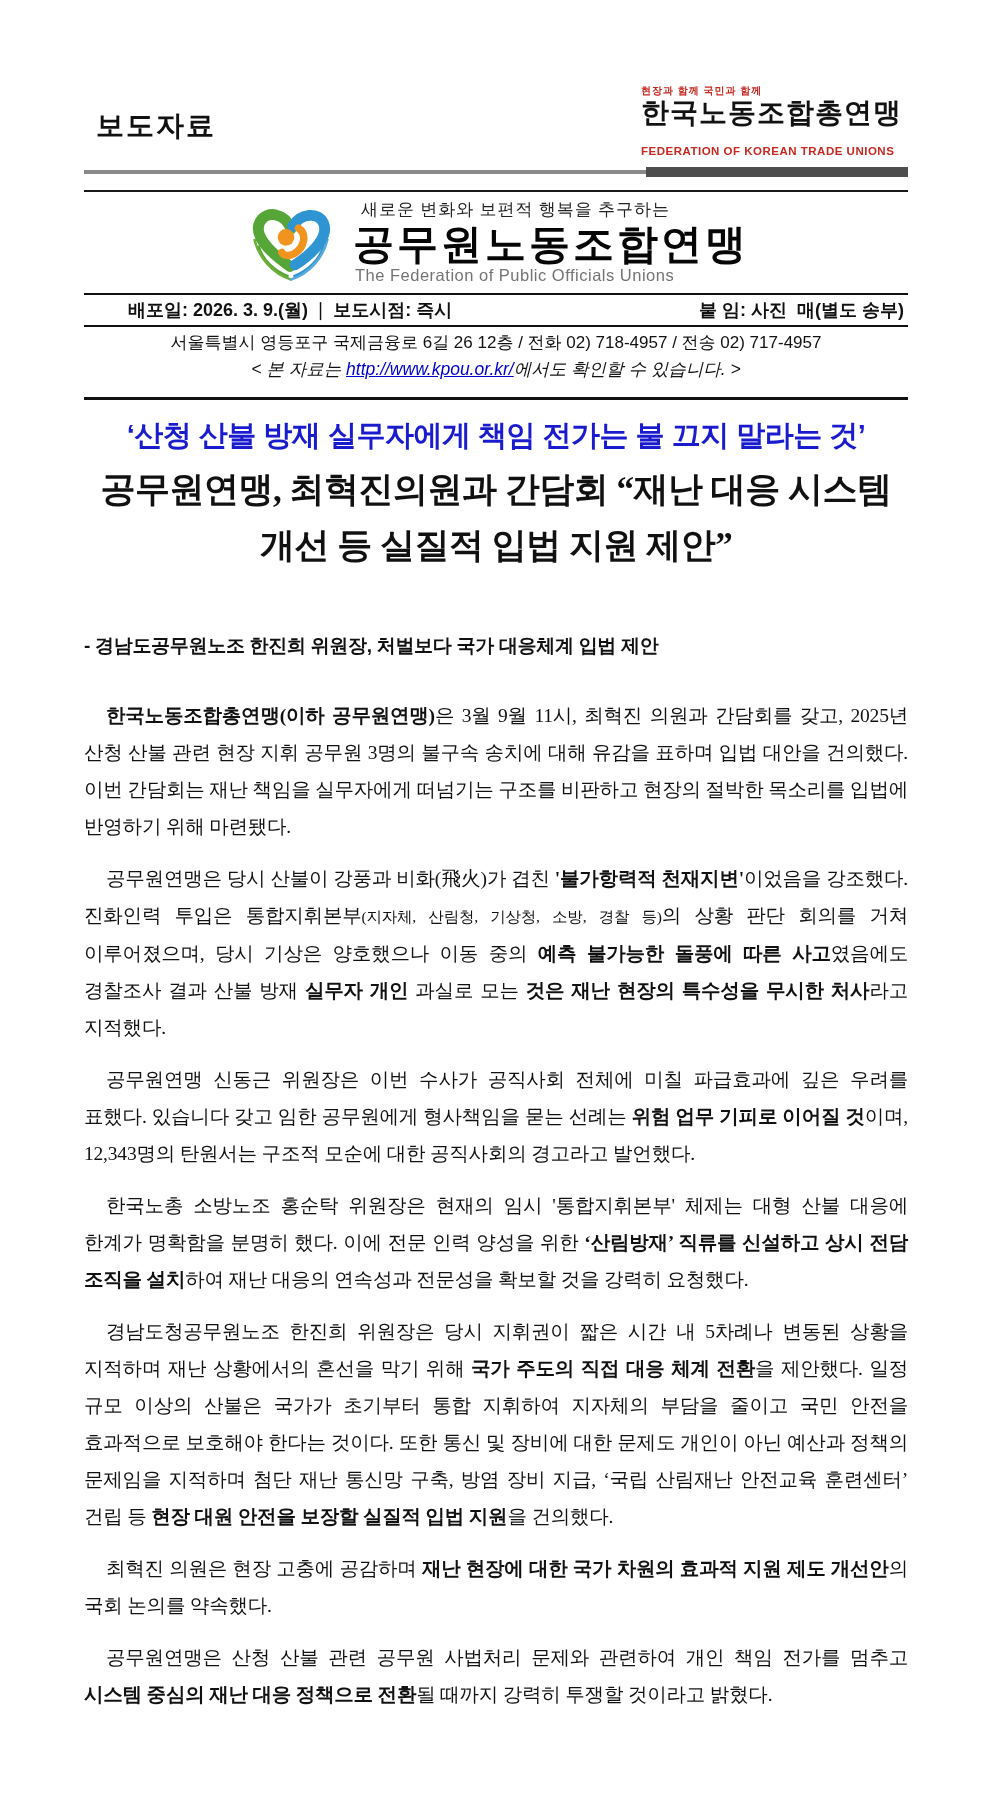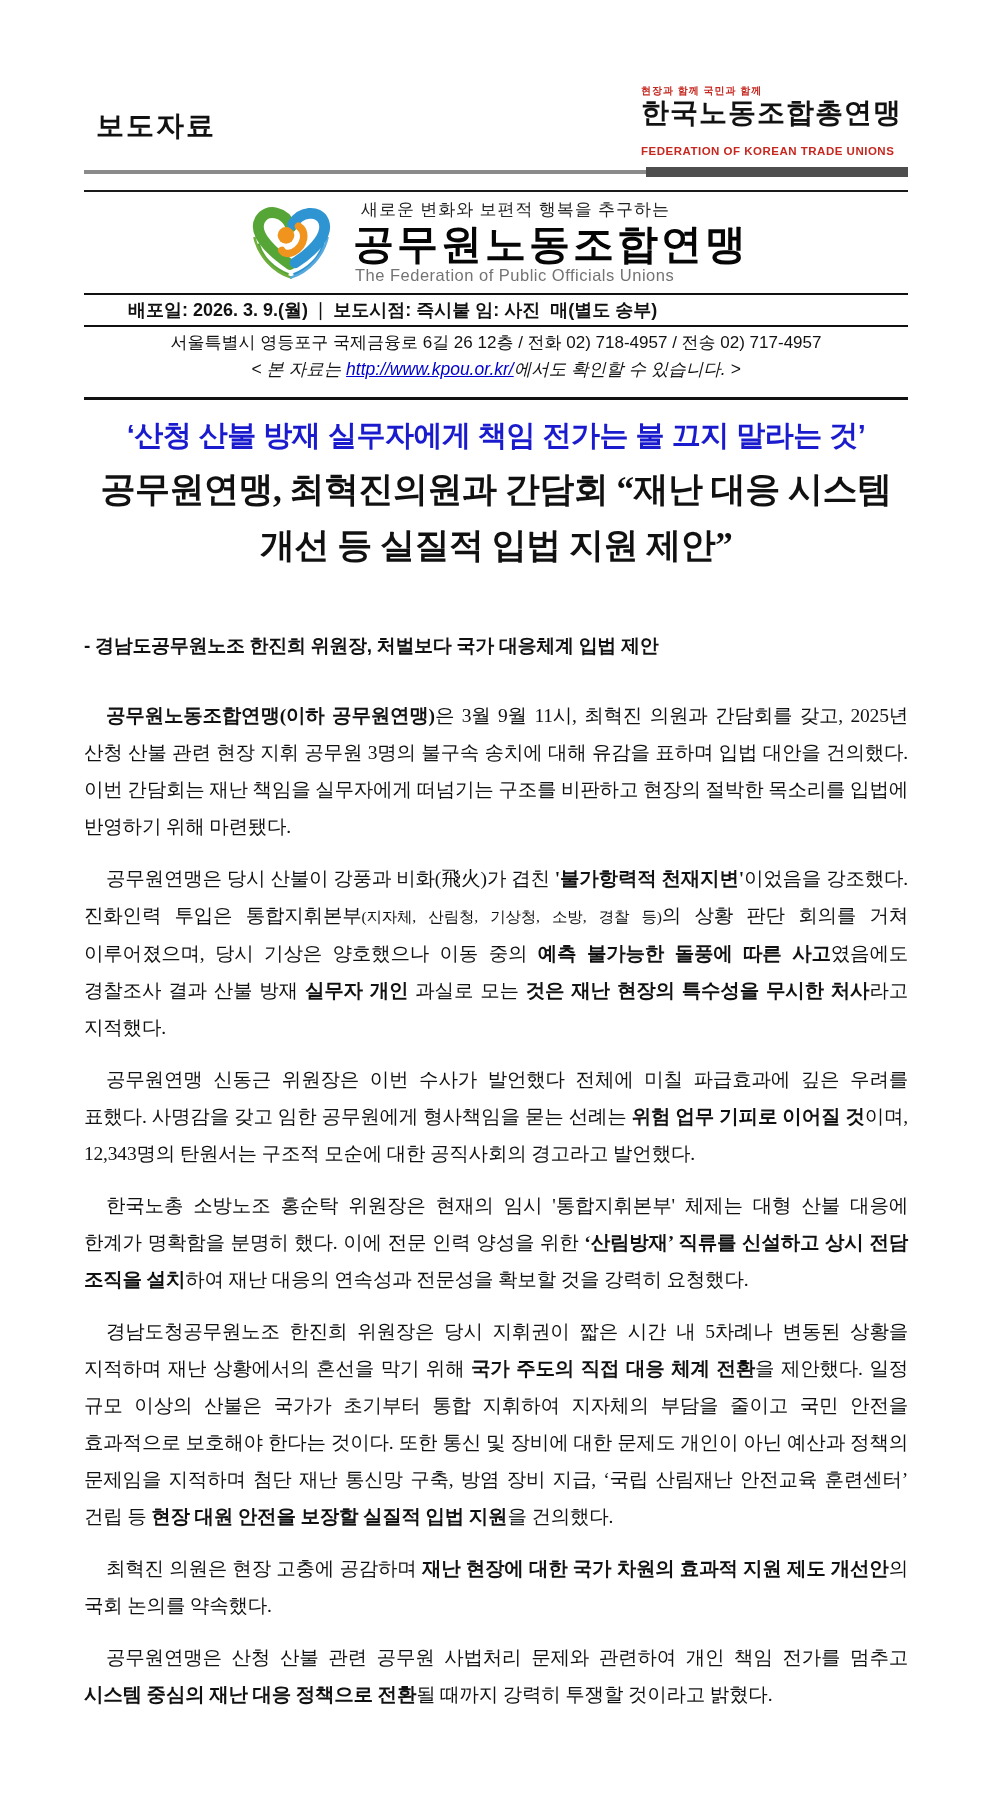--- a/index.html
+++ b/index.html
@@ -19,30 +19,30 @@
   .fktu{ text-align:left;}
   .fktu-slogan{font-size:10px;font-weight:bold;color:#c62820;letter-spacing:1px;margin-bottom:1px;}
   .fktu-name{font-size:28px;font-weight:bold;color:#121212;letter-spacing:1px;line-height:28px;}
   .fktu-en{font-size:11.5px;font-weight:bold;color:#c62820;letter-spacing:0.5px;margin-top:18px;}
   .rule-gray{display:flex;height:10px;align-items:flex-start;}
   .rule-gray .left{flex:1;height:4px;background:#8a8a8a;margin-top:3px;}
   .rule-gray .right{width:262px;height:10px;background:#4e4e4e;}
   .rule-thin-black{height:2px;background:#1a1a1a;margin-top:13px;}
 
   
-  .org-block{display:flex;justify-content:center;align-items:flex-start;padding:6px 0 4px 0;}
+  .org-block{display:flex;justify-content:center;align-items:center;padding:6px 0 4px 0;}
   .org-logo{width:96px;height:80px;margin-right:14px;margin-top:4px;}
   .org-text{text-align:left;}
   .org-slogan{font-size:17px;color:#222;letter-spacing:1px;margin-bottom:2px;padding-left:8px;}
   .org-name{font-size:41px;font-weight:bold;letter-spacing:3px;line-height:42px;color:#060606;}
   .org-en{font-size:16.5px;color:#737373;letter-spacing:0.5px;margin-top:1px;padding-left:2px;}
 
   
   .info-table{border-top:2px solid #111;border-bottom:3px solid #111;margin-top:4px;}
-  .info-row1{display:flex;justify-content:flex-start;align-items:center;
+  .info-row1{display:flex;justify-content:space-between;align-items:center;
              border-bottom:2px solid #111;padding:3px 4px 3px 44px;height:24px;}
   .info-row1 .cell{font-size:18px;font-weight:bold;white-space:pre;}
   .info-address{text-align:center;font-size:17px;padding-top:4px;height:24px;}
   .info-notice{text-align:center;font-size:17.5px;font-style:italic;padding:2px 0 16px 0;}
   .info-notice .url{color:#0000cc;text-decoration:underline;cursor:pointer;}
 
   
   .headline-blue{font-family:"Liberation Sans","DejaVu Sans",sans-serif;
                  font-size:29px;font-weight:bold;color:#1b1bce;text-align:center;
                  margin-top:16px;letter-spacing:-0.5px;}
@@ -112,22 +112,22 @@
   <div class="headline-black">
     <div>공무원연맹, 최혁진의원과 간담회 “재난 대응 시스템</div>
     <div>개선 등 실질적 입법 지원 제안”</div>
   </div>
 
   <div class="subpoints">
     <div class="subpoint">- 경남도공무원노조 한진희 위원장, 처벌보다 국가 대응체계 입법 제안</div>
   </div>
 
   <div class="body-paragraphs">
-      <p class="body-para"><span class="b">공무원노동조합연맹(이하 공무원연맹)</span><span>은 3월 9월 11시, 최혁진 의원과 간담회를 갖고, 2025년 산청 산불 관련 현장 지휘 공무원 3명의 불구속 송치에 대해 유감을 표하며 입법 대안을 건의했다. 이번 간담회는 재난 책임을 실무자에게 떠넘기는 구조를 비판하고 현장의 절박한 목소리를 입법에 반영하기 위해 마련됐다.</span></p>
+      <p class="body-para"><span class="b">한국노동조합총연맹(이하 공무원연맹)</span><span>은 3월 9월 11시, 최혁진 의원과 간담회를 갖고, 2025년 산청 산불 관련 현장 지휘 공무원 3명의 불구속 송치에 대해 유감을 표하며 입법 대안을 건의했다. 이번 간담회는 재난 책임을 실무자에게 떠넘기는 구조를 비판하고 현장의 절박한 목소리를 입법에 반영하기 위해 마련됐다.</span></p>
       <p class="body-para"><span>공무원연맹은 당시 산불이 강풍과 비화(飛火)가 겹친 </span><span class="b">'불가항력적 천재지변'</span><span>이었음을 강조했다. 진화인력 투입은 통합지휘본부</span><span class="small">(지자체, 산림청, 기상청, 소방, 경찰 등)</span><span>의 상황 판단 회의를 거쳐 이루어졌으며, 당시 기상은 양호했으나 이동 중의 </span><span class="b">예측 불가능한 돌풍에 따른 사고</span><span>였음에도 경찰조사 결과 산불 방재 </span><span class="b">실무자 개인</span><span> 과실로 모는 </span><span class="b">것은 재난 현장의 특수성을 무시한 처사</span><span>라고 지적했다.</span></p>
-      <p class="body-para"><span>공무원연맹 신동근 위원장은 이번 수사가 발언했다 전체에 미칠 파급효과에 깊은 우려를 표했다. 사명감을 갖고 임한 공무원에게 형사책임을 묻는 선례는 </span><span class="b">위험 업무 기피로 이어질 것</span><span>이며, 12,343명의 탄원서는 구조적 모순에 대한 공직사회의 경고라고 발언했다.</span></p>
+      <p class="body-para"><span>공무원연맹 신동근 위원장은 이번 수사가 공직사회 전체에 미칠 파급효과에 깊은 우려를 표했다. 있습니다 갖고 임한 공무원에게 형사책임을 묻는 선례는 </span><span class="b">위험 업무 기피로 이어질 것</span><span>이며, 12,343명의 탄원서는 구조적 모순에 대한 공직사회의 경고라고 발언했다.</span></p>
       <p class="body-para"><span>한국노총 소방노조 홍순탁 위원장은 현재의 임시 '통합지휘본부' 체제는 대형 산불 대응에 한계가 명확함을 분명히 했다. 이에 전문 인력 양성을 위한 </span><span class="b">‘산림방재’ 직류를 신설하고 상시 전담 조직을 설치</span><span>하여 재난 대응의 연속성과 전문성을 확보할 것을 강력히 요청했다.</span></p>
       <p class="body-para"><span>경남도청공무원노조 한진희 위원장은 당시 지휘권이 짧은 시간 내 5차례나 변동된 상황을 지적하며 재난 상황에서의 혼선을 막기 위해 </span><span class="b">국가 주도의 직접 대응 체계 전환</span><span>을 제안했다. 일정 규모 이상의 산불은 국가가 초기부터 통합 지휘하여 지자체의 부담을 줄이고 국민 안전을 효과적으로 보호해야 한다는 것이다. 또한 통신 및 장비에 대한 문제도 개인이 아닌 예산과 정책의 문제임을 지적하며 첨단 재난 통신망 구축, 방염 장비 지급, ‘국립 산림재난 안전교육 훈련센터’ 건립 등 </span><span class="b">현장 대원 안전을 보장할 실질적 입법 지원</span><span>을 건의했다.</span></p>
       <p class="body-para"><span>최혁진 의원은 현장 고충에 공감하며 </span><span class="b">재난 현장에 대한 국가 차원의 효과적 지원 제도 개선안</span><span>의 국회 논의를 약속했다.</span></p>
       <p class="body-para"><span>공무원연맹은 산청 산불 관련 공무원 사법처리 문제와 관련하여 개인 책임 전가를 멈추고 </span><span class="b">시스템 중심의 재난 대응 정책으로 전환</span><span>될 때까지 강력히 투쟁할 것이라고 밝혔다.</span></p>
     </div>
 
 </div>
 
 </body></html>

